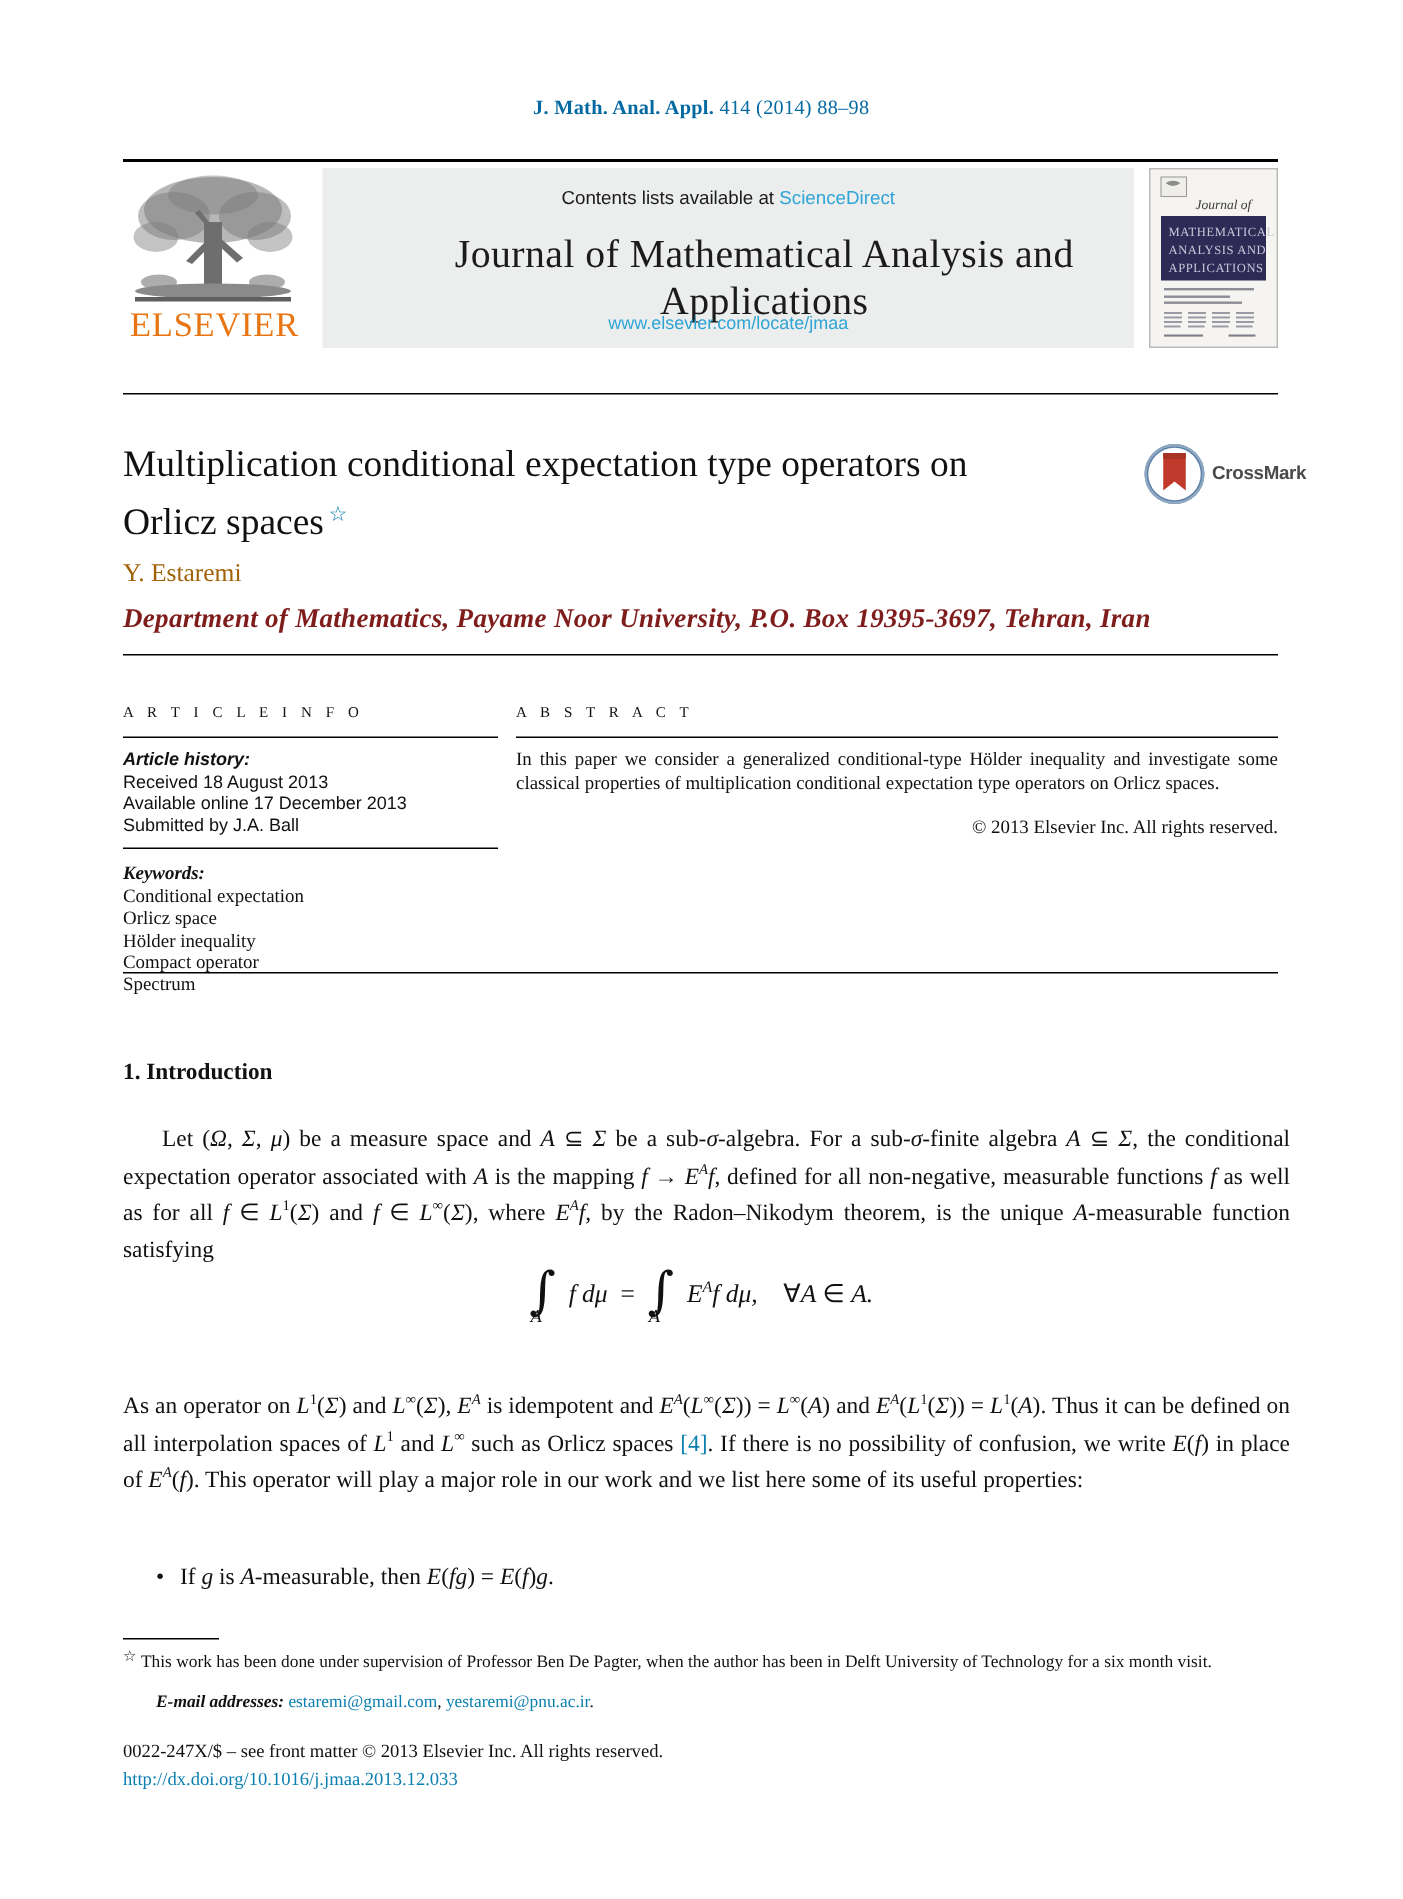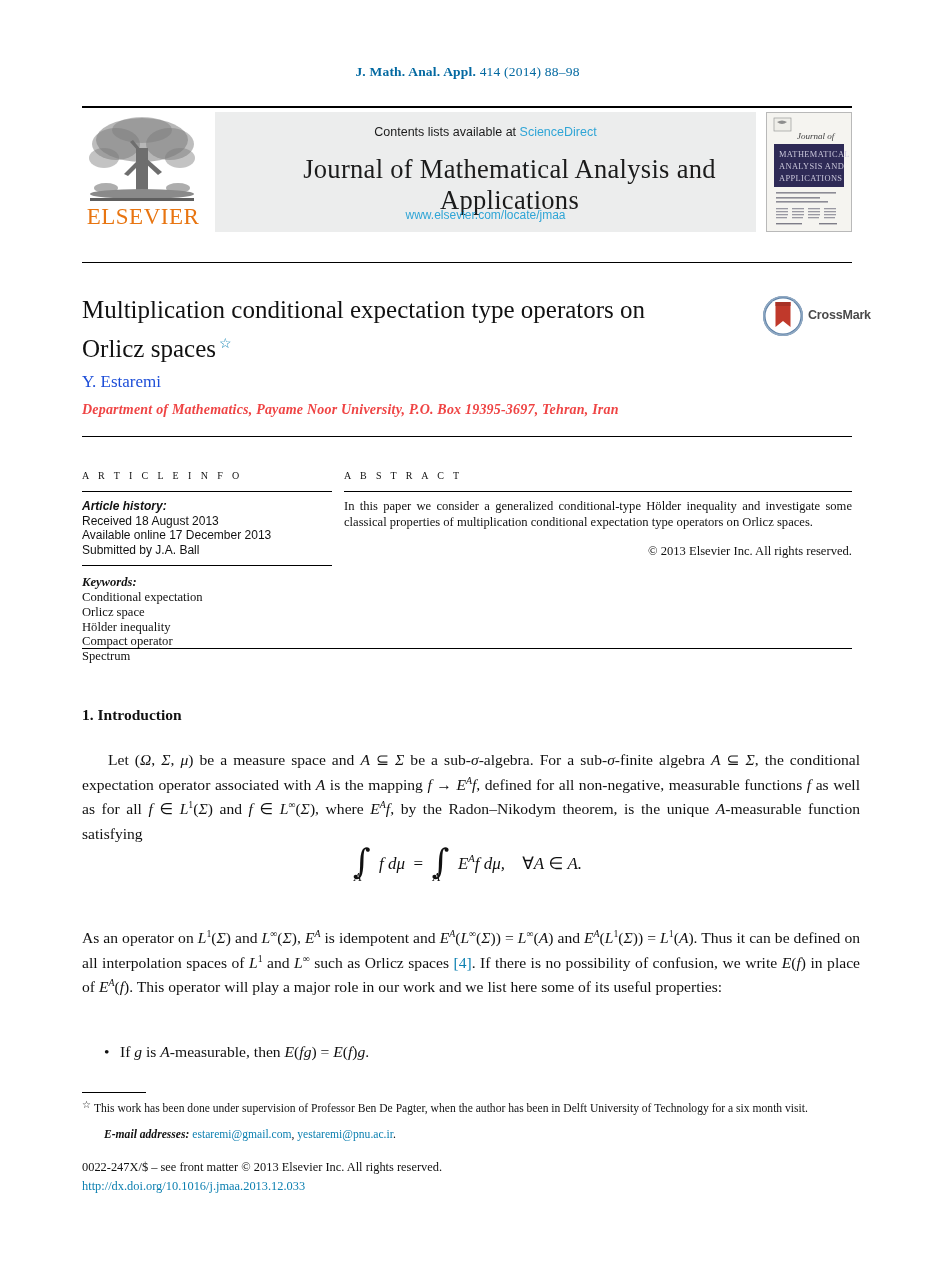--- a/index.html
+++ b/index.html
@@ -158,31 +158,31 @@
     font-size: 12.5px;
     font-weight: bold;
     color: #4a4a4a;
     letter-spacing: -.2px;
   }
   .author {
     position: absolute;
     left: 82px; top: 372px;
     font-family: "Liberation Serif", serif;
     font-size: 17px;
-    color: #1d4ed8;
+    color: #a16207;
   }
   .affil {
     position: absolute;
     left: 82px; top: 402px;
     font-family: "Liberation Serif", serif;
     font-style: italic;
     font-weight: bold;
-    font-size: 14px;
+    font-size: 18px;
     letter-spacing: .2px;
-    color: #ef4444;
+    color: #7f1d1d;
   }
   .rule-under-affil {
     position: absolute;
     left: 82px; top: 436px;
     width: 770px;
     border-top: 1.2px solid #000;
   }
 
   
   .info-col {

